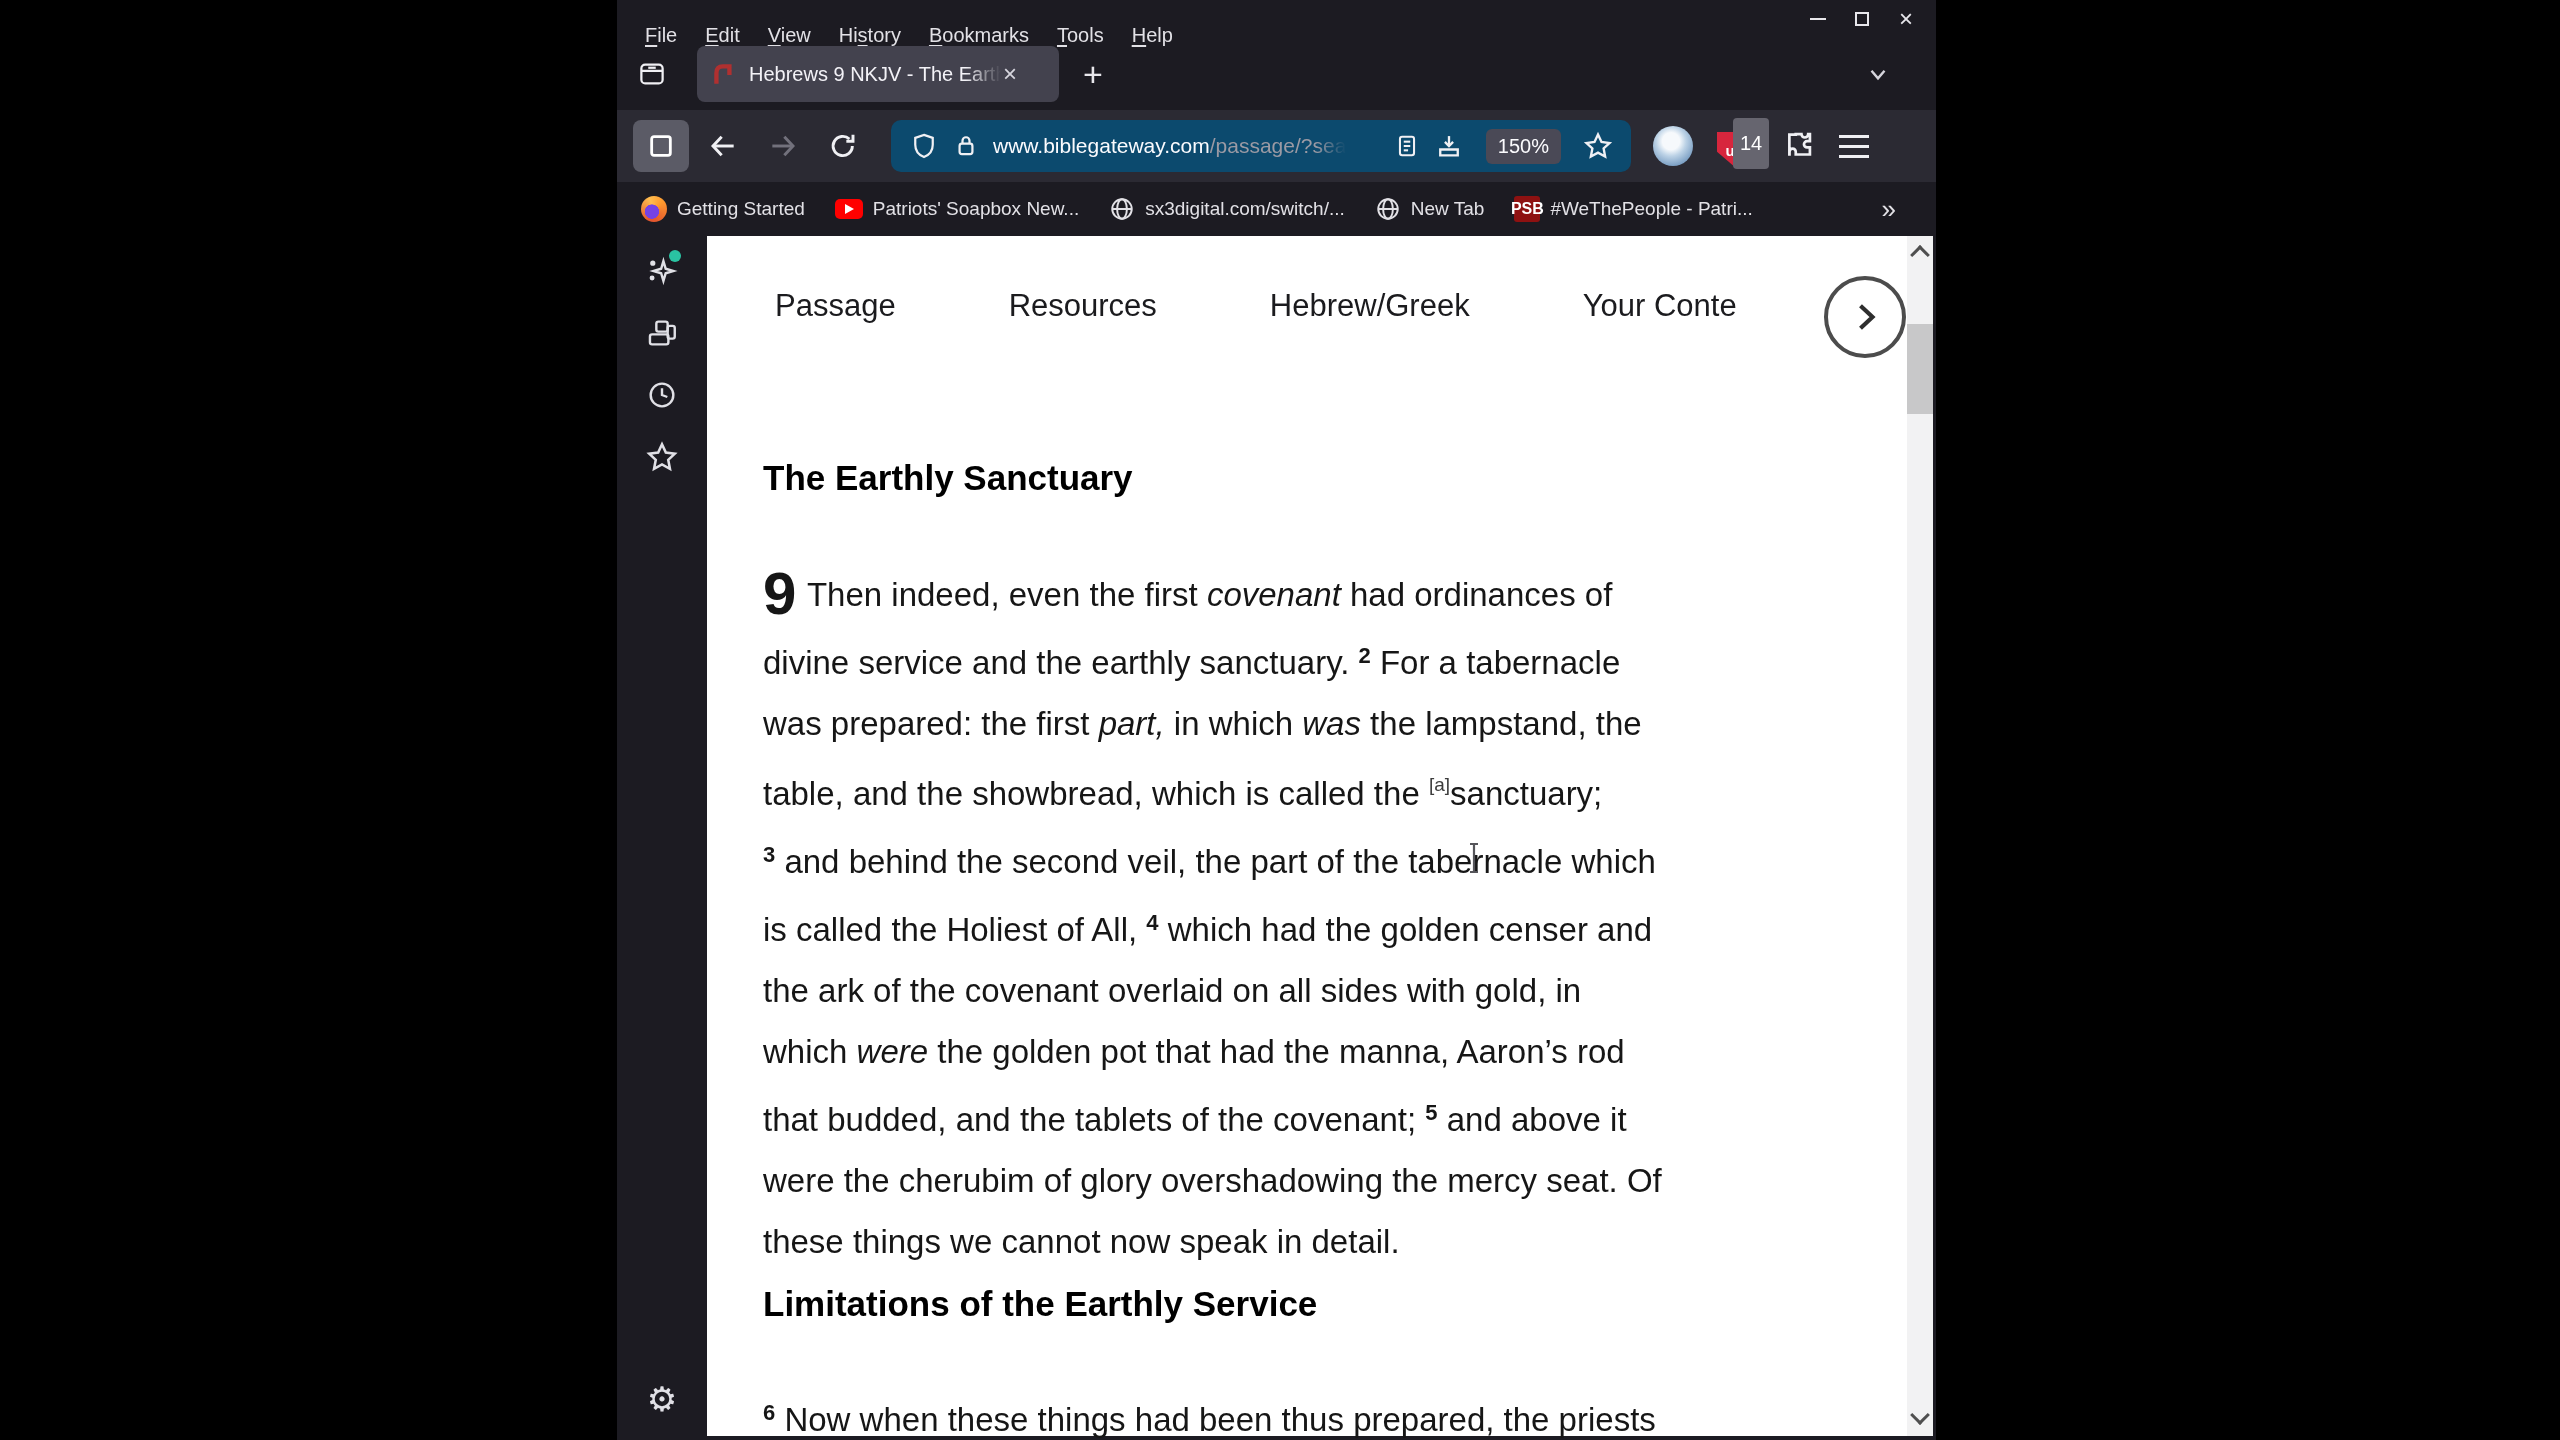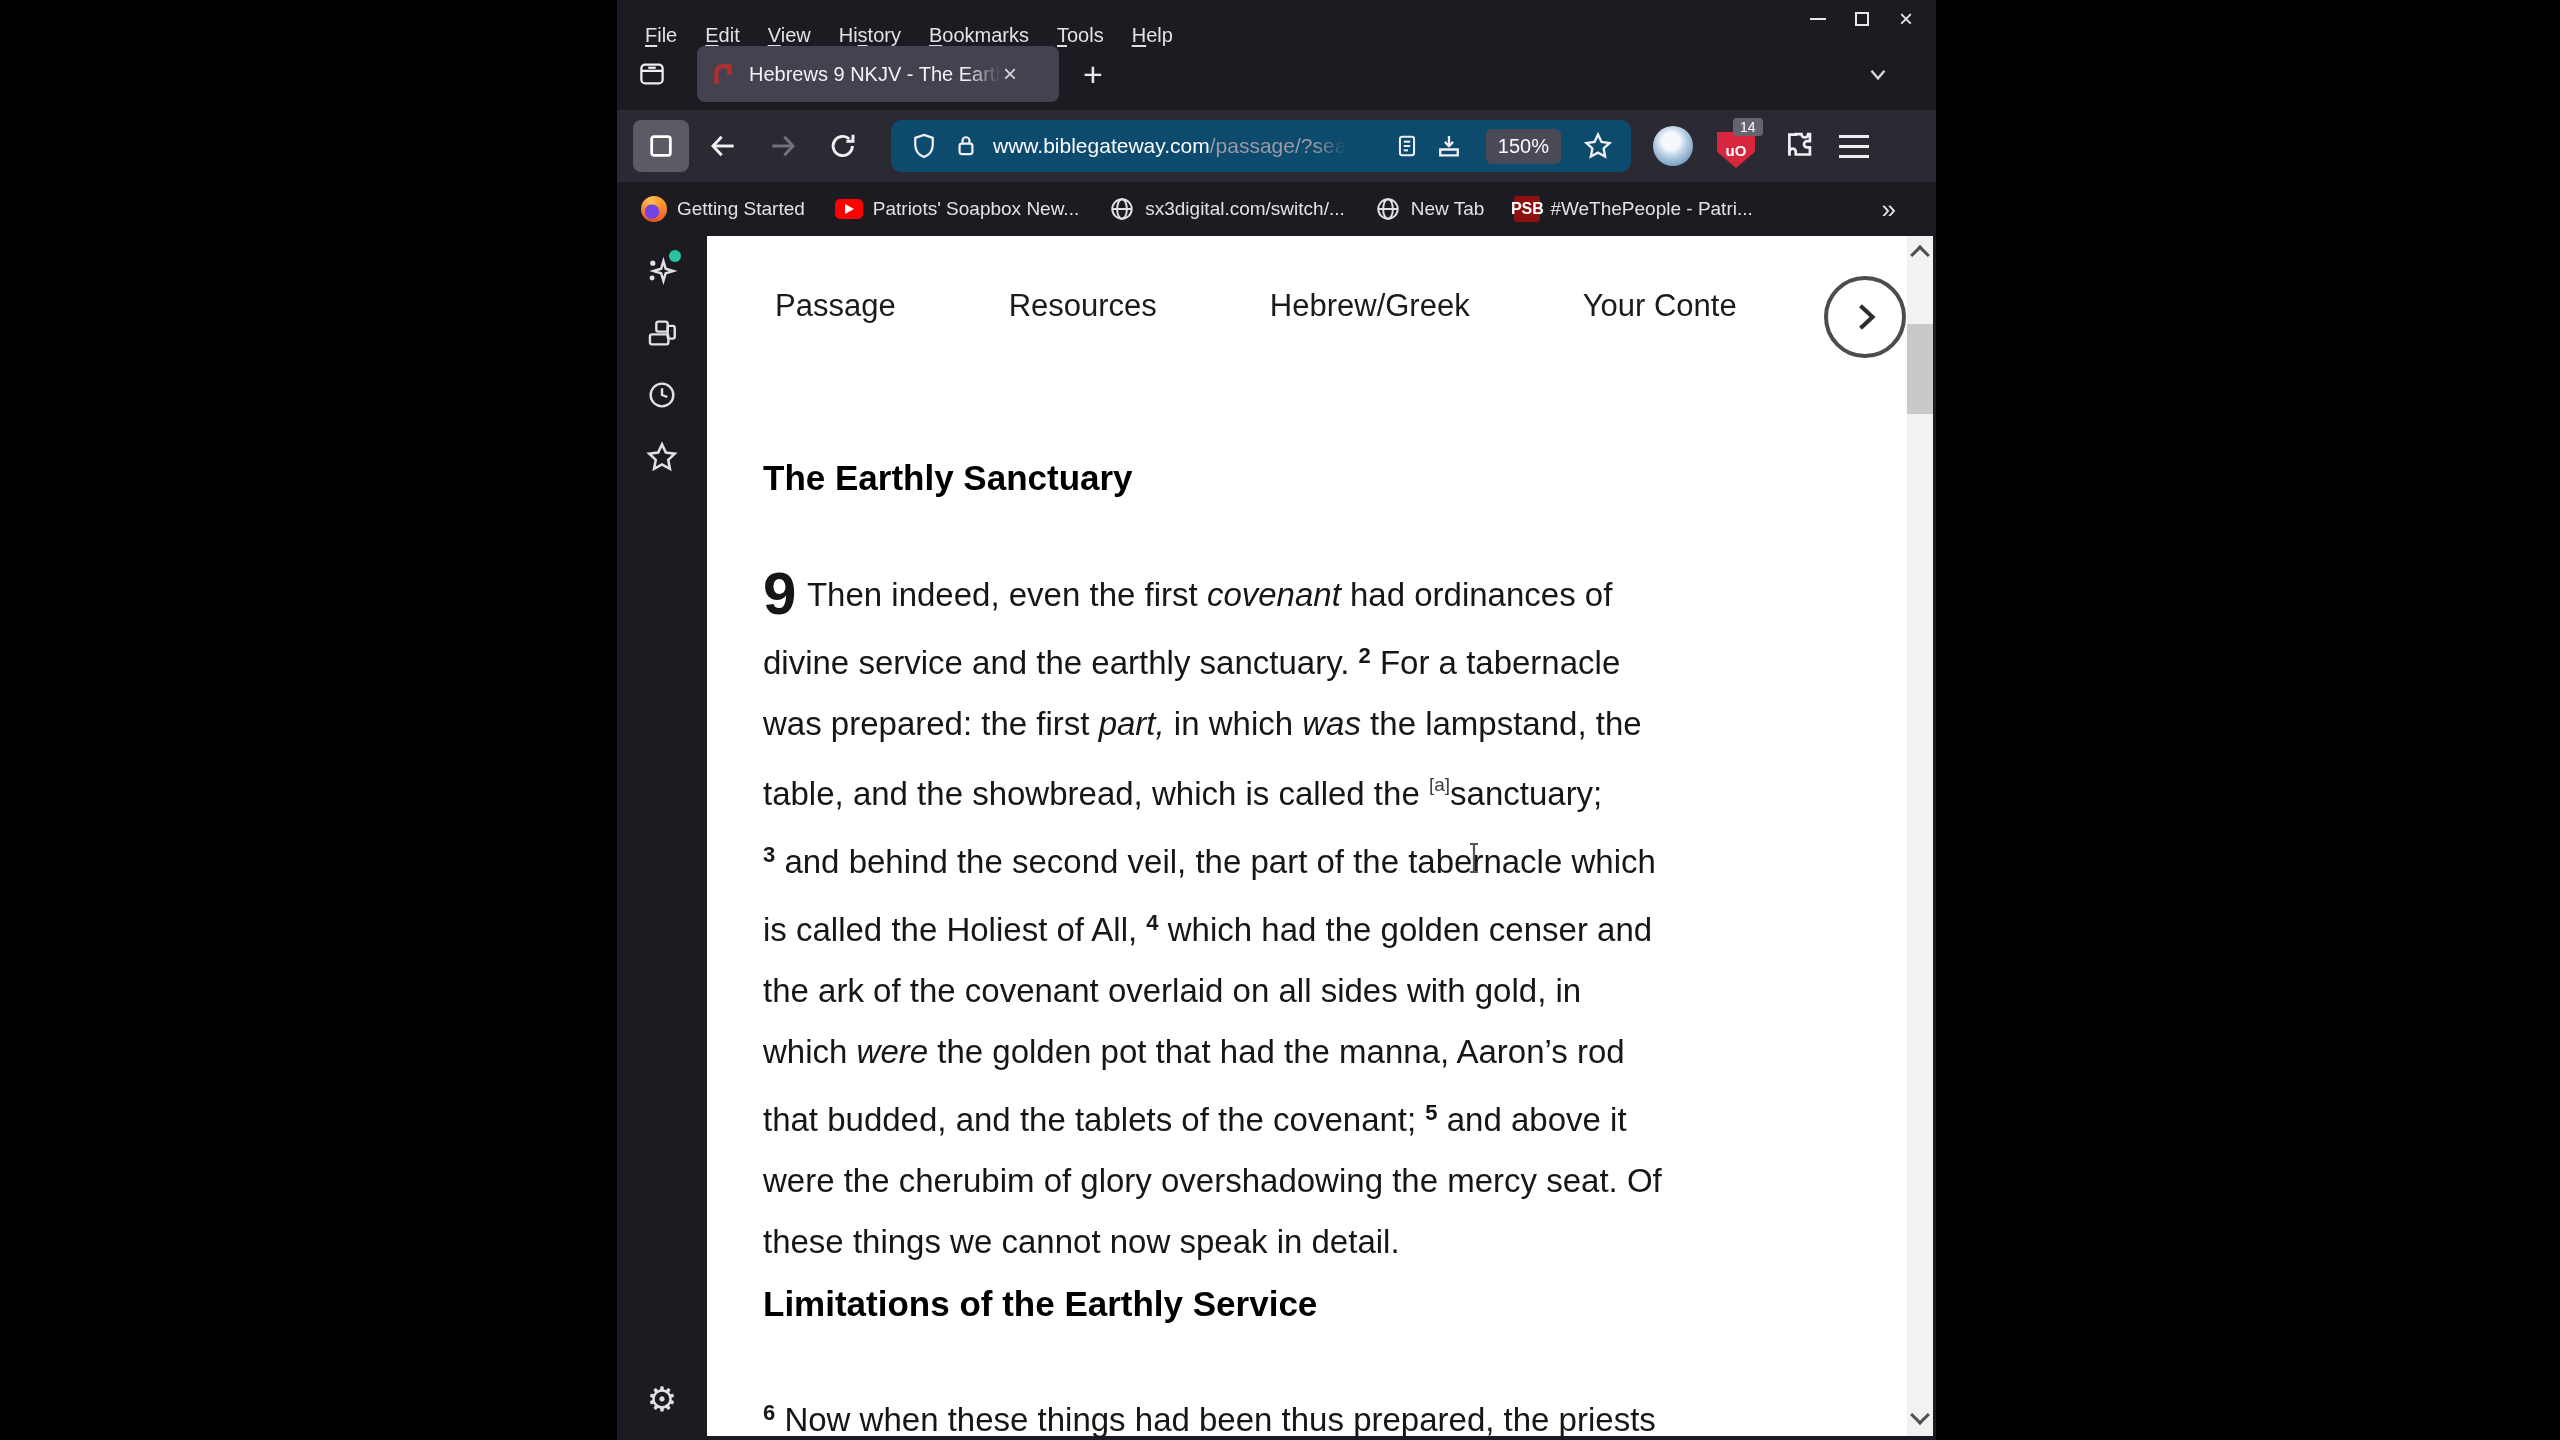--- a/index.html
+++ b/index.html
@@ -58,21 +58,21 @@
                padding:6px 12px; margin:0 16px; }
   .ext-area { display:flex; align-items:center; margin-left:22px; gap:22px; }
   .avatar { width:40px; height:40px; border-radius:50%;
             background:radial-gradient(circle at 45% 38%, #f6f9fc 0 26%, #bcd2e6 45%, #7b9fc4 75%, #5d86b1 100%); }
   .ublock-wrap { position:relative; width:46px; height:52px; }
   .ublock { position:absolute; left:2px; top:12px; width:38px; height:36px; background:#d7263d;
             clip-path:polygon(0 0, 100% 0, 100% 55%, 50% 100%, 0 55%);
             display:flex; align-items:center; justify-content:center;
             color:#fff; font-size:15px; font-weight:700; }
   .ublock-badge { position:absolute; left:18px; top:-2px; background:#66656f; color:#fff;
-                  font-size:14px; border-radius:4px; padding:1px 7px; }
+                  font-size:20px; border-radius:4px; padding:14px 7px; }
   .hamburger { display:flex; flex-direction:column; gap:7px; }
   .hamburger span { display:block; width:30px; height:3px; background:#f0f0f4; }
 
   
   .bookmarksbar { position:relative; height:54px; display:flex; align-items:center;
                   padding-left:24px; gap:30px; }
   .bm-item { display:flex; align-items:center; gap:10px; color:#e2e1e6; font-size:19px;
              white-space:nowrap; }
   .bm-overflow { position:absolute; right:40px; color:#e2e1e6; font-size:26px; }
   .ff-logo { width:26px; height:26px; border-radius:50%;

